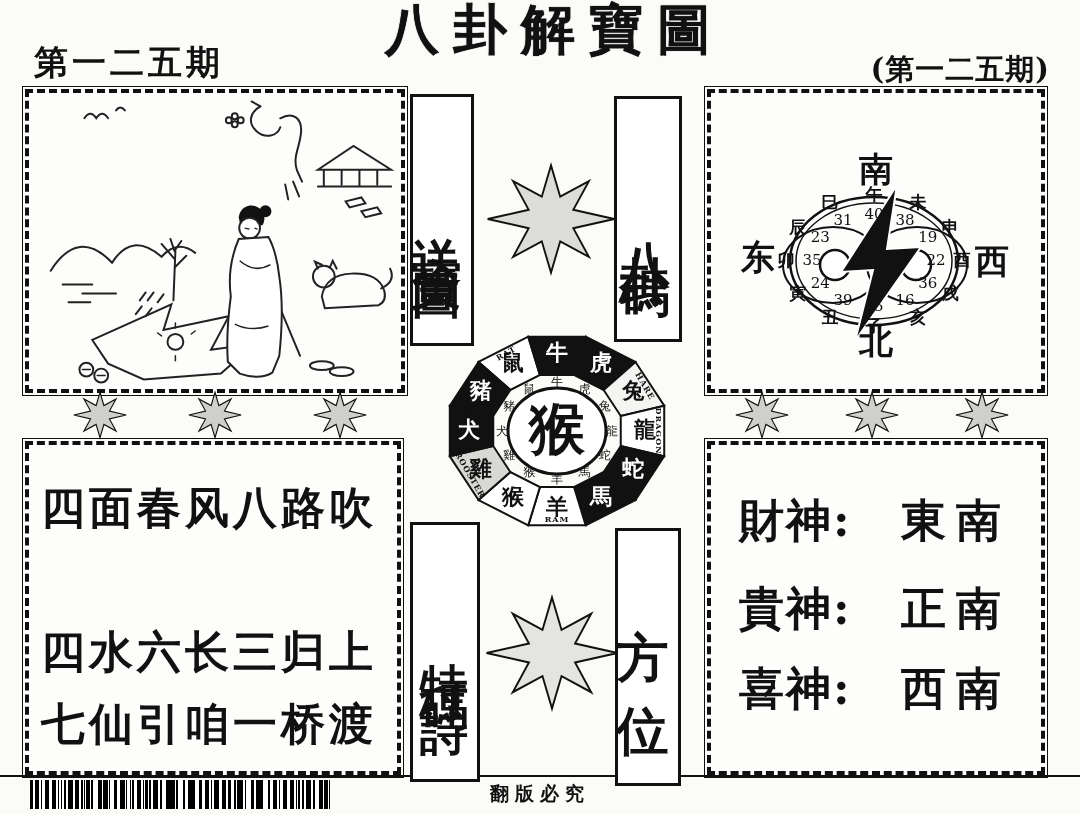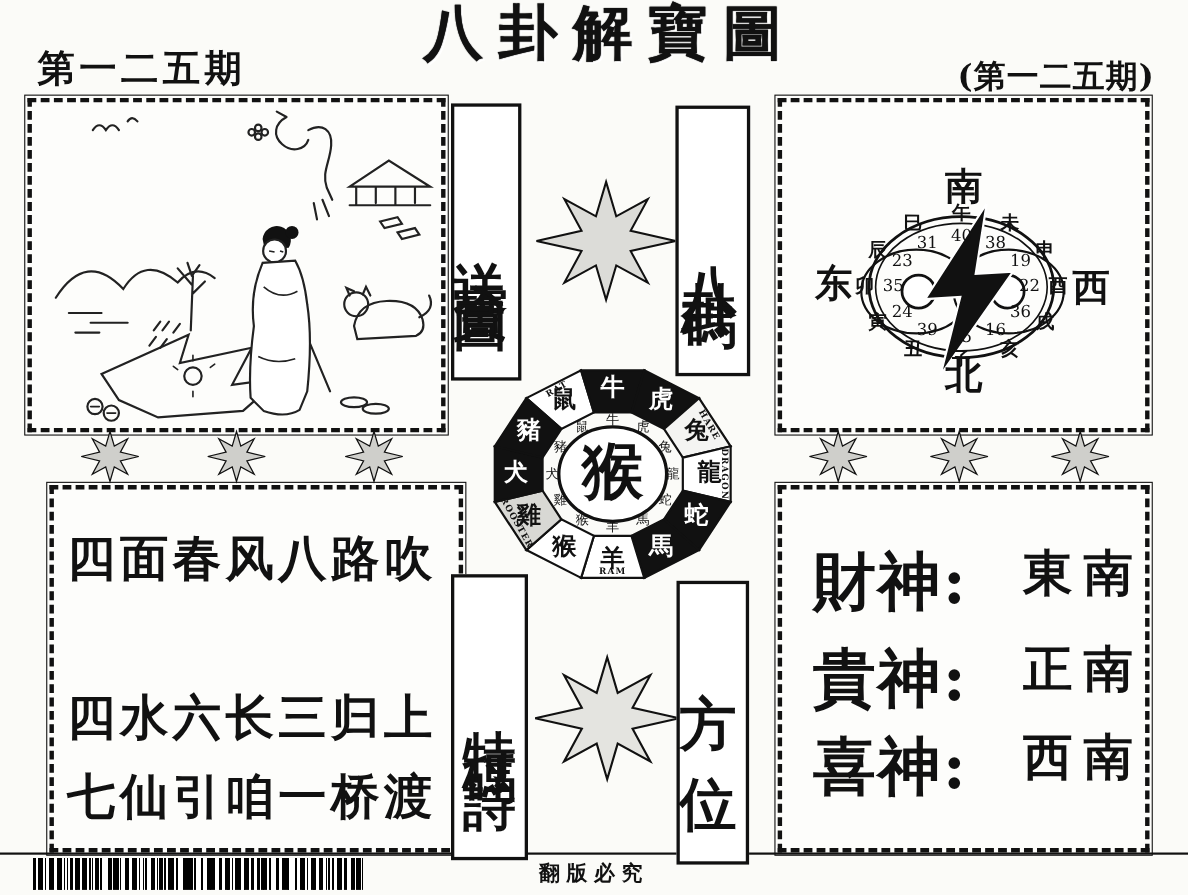--- a/index.html
+++ b/index.html
@@ -11,21 +11,21 @@
   .main-title{position:absolute;left:265px;top:2px;width:580px;text-align:center;
       font-size:54px;font-weight:900;letter-spacing:14px;line-height:1.0;
       text-shadow:0 0 1px #000, 2px 2px 0 #fff;}
   .publisher{position:absolute;right:30px;top:50px;font-size:29px;font-weight:700;letter-spacing:1px;}
 
   
   .dash-box{position:absolute;background:#fdfdfb;border:1px solid #111;}
   .dash-box::before{content:"";position:absolute;inset:2px;border:4px dashed #111;pointer-events:none;}
   #box-tl{left:22px;top:86px;width:384px;height:308px;}
   #box-tr{left:704px;top:86px;width:342px;height:308px;}
-  #box-bl{left:22px;top:438px;width:380px;height:338px;margin-left:20px;}
+  #box-bl{left:22px;top:438px;width:380px;height:338px;}
   #box-br{left:704px;top:438px;width:342px;height:338px;}
 
   
   .vcol{position:absolute;background:#fff;border:3px solid #111;
       writing-mode:vertical-rl;text-orientation:upright;
       text-align:center;font-weight:900;z-index:4;}
   #col-song{left:410px;top:94px;width:58px;height:236px;font-size:50px;letter-spacing:18px;padding-top:10px;}
   #col-bagua{left:614px;top:96px;width:62px;height:232px;font-size:50px;letter-spacing:14px;padding-top:8px;}
   #col-tema{left:410px;top:522px;width:64px;height:244px;font-size:48px;letter-spacing:22px;padding-top:10px;}
   #col-fangwei{left:615px;top:528px;width:60px;height:238px;font-size:52px;letter-spacing:78px;padding-top:14px;}
@@ -49,22 +49,22 @@
 
   
   #wheel{position:absolute;left:427px;top:318px;width:260px;height:228px;z-index:3;}
 
   
   .poem-line{position:absolute;left:18px;width:348px;font-size:44px;font-weight:600;
       letter-spacing:4px;white-space:nowrap;}
 
   
   .deity-row{position:absolute;left:0;width:100%;height:52px;}
-  .deity-label{position:absolute;left:34px;font-size:57px;font-weight:900;letter-spacing:2px;}
-  .deity-value{position:absolute;left:196px;font-size:45px;font-weight:900;letter-spacing:10px;margin-left:29px;}
+  .deity-label{position:absolute;left:34px;font-size:45px;font-weight:900;letter-spacing:2px;}
+  .deity-value{position:absolute;left:196px;font-size:45px;font-weight:900;letter-spacing:10px;}
 
   
   #footer-rule{position:absolute;left:0;top:775px;width:1080px;height:2px;background:#111;}
   #barcode{position:absolute;left:30px;top:780px;width:300px;height:29px;background-color:#fff;
       background-image:
         repeating-linear-gradient(90deg,#000 0 2px,transparent 2px 5px,#000 5px 9px,transparent 9px 11px,#000 11px 12px,transparent 12px 17px),
         repeating-linear-gradient(90deg,#000 0 3px,transparent 3px 8px,#000 8px 9px,transparent 9px 15px,#000 15px 17px,transparent 17px 23px);}
   #copyright{position:absolute;left:440px;top:781px;width:200px;text-align:center;
       font-size:19px;font-weight:700;letter-spacing:6px;}
 

